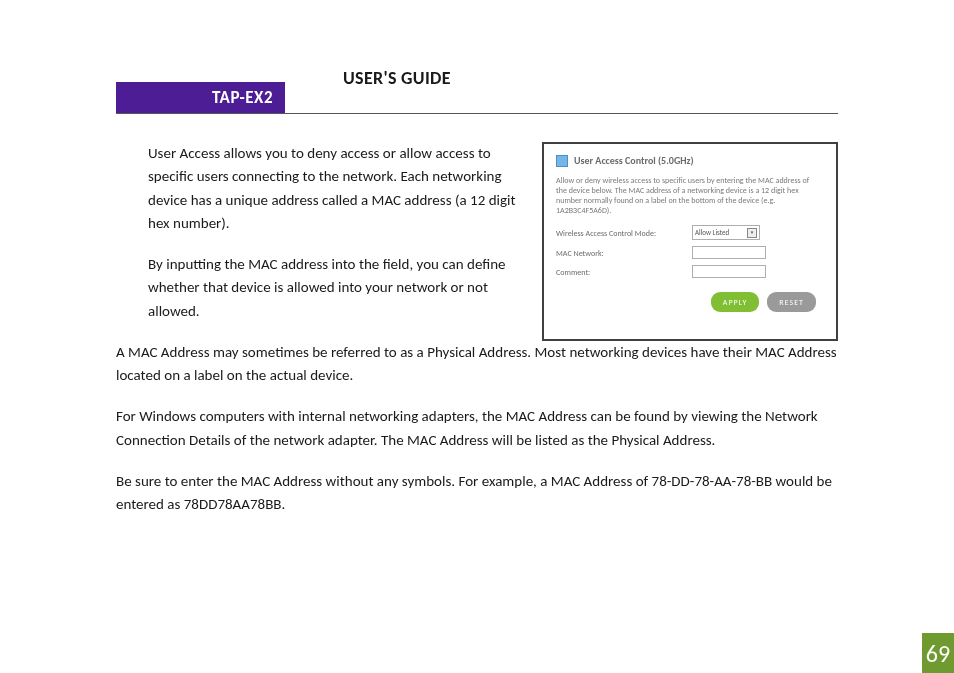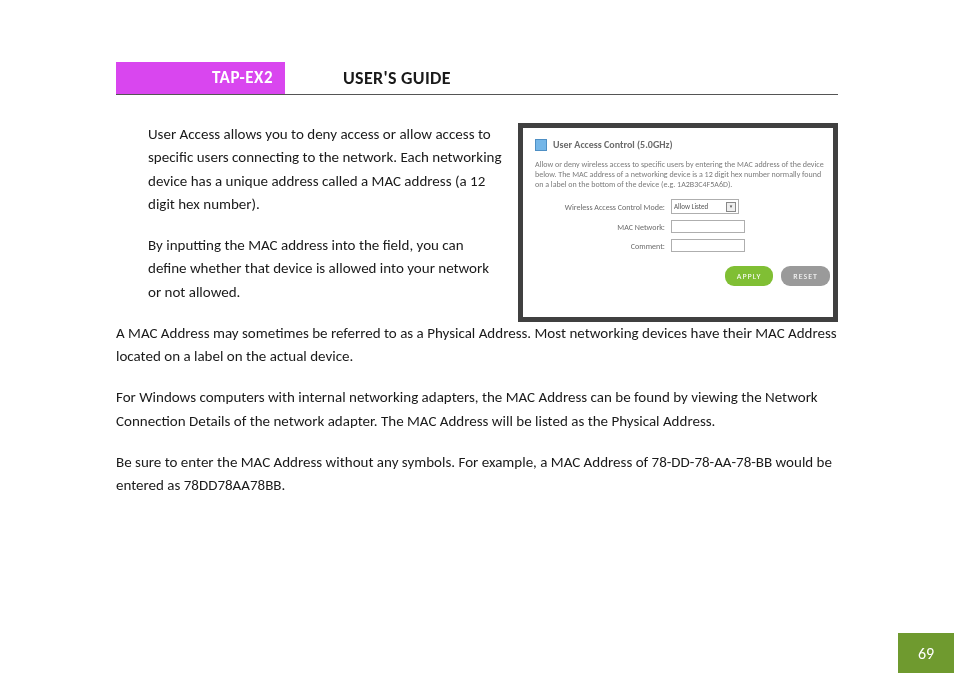--- a/index.html
+++ b/index.html
@@ -14,26 +14,27 @@
   .page {
     padding: 62px 116px 0 116px;
   }
   .title-row {
     display: flex;
     align-items: stretch;
     border-bottom: 1px solid #555;
     margin-bottom: 28px;
   }
   .title-badge {
-    background: #d946ef;
+    background: #4c1d95;
     color: #fff;
     font-weight: 700;
     font-size: 17px;
     letter-spacing: 0.5px;
     padding: 5px 12px 5px 96px;
+    margin-top: 20px;
   }
   .title-text {
     font-weight: 700;
     font-size: 18px;
     padding: 5px 0 5px 10px;
     letter-spacing: 0.3px;
     margin-left: 48px;
   }
   .section-heading {
     font-weight: 700;
@@ -45,24 +46,24 @@
     gap: 16px;
     margin-left: 32px;
   }
   .paras {
     flex: 1;
     font-size: 15px;
     line-height: 1.55;
   }
   .paras p { margin: 0 0 18px 0; }
   .panel {
-    width: 320px;
+    width: 296px;
     flex: none;
-    border: 5px solid #404040;
-    padding: 10px 3px 14px 12px;
+    border: 2px solid #404040;
+    padding: 10px 20px 14px 12px;
     font-size: 9px;
     color: #6b6b6b;
     box-sizing: border-box;
   }
   .panel-title {
     display: flex;
     align-items: center;
     gap: 6px;
     font-weight: 700;
     color: #6b6b6b;
@@ -83,21 +84,21 @@
   }
   .panel-form {
     display: grid;
     grid-template-columns: 130px 1fr;
     row-gap: 6px;
     column-gap: 6px;
     font-size: 8px;
     color: #6b6b6b;
     align-items: center;
   }
-  .panel-form label { text-align: right; }
+  .panel-form label { text-align: left; }
   .panel-form .ctl-input {
     border: 1px solid #aeaeae;
     height: 11px;
     width: 72px;
     background: #fff;
   }
   .panel-form .ctl-select {
     border: 1px solid #aeaeae;
     height: 13px;
     width: 62px;
@@ -128,25 +129,25 @@
     color: #fff;
     padding: 5px 12px;
     border-radius: 9px;
   }
   .btn-apply { background: #80bf34; }
   .btn-reset { background: #9a9a9a; }
   .page-num {
     position: absolute;
     right: 0;
     bottom: 0;
-    width: 56px;
+    width: 32px;
     height: 40px;
     background: #6f9a2f;
     color: #fff;
-    font-size: 16px;
+    font-size: 24px;
     display: flex;
     align-items: center;
     justify-content: center;
   }
 </style>
 </head>
 <body>
 
 <div class="page">
   <div class="title-row">

